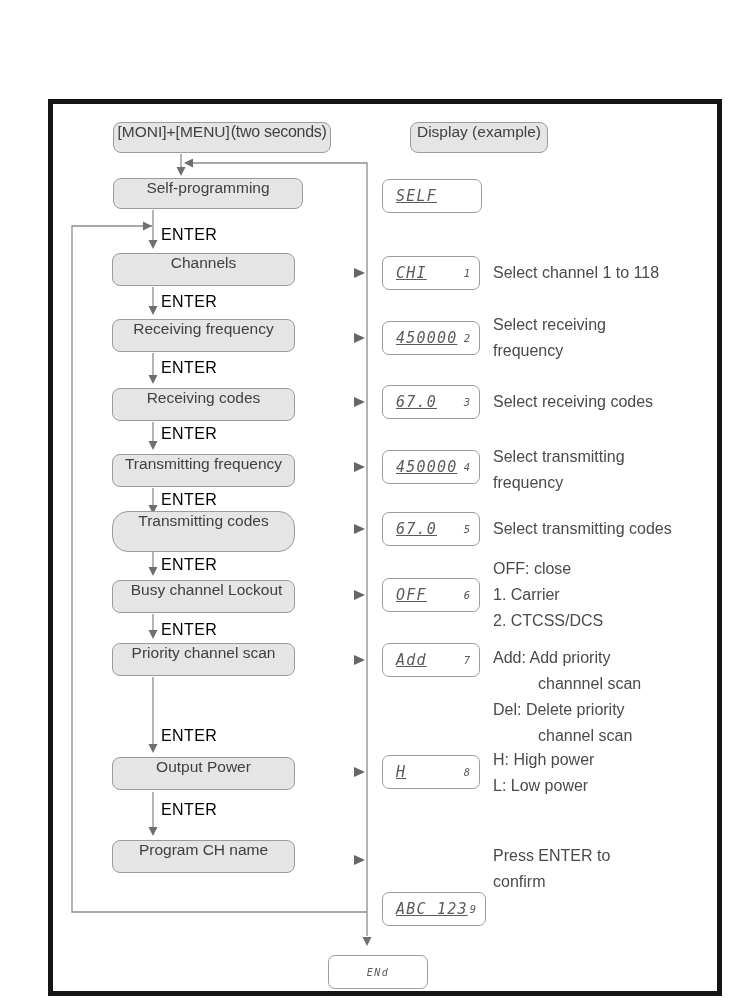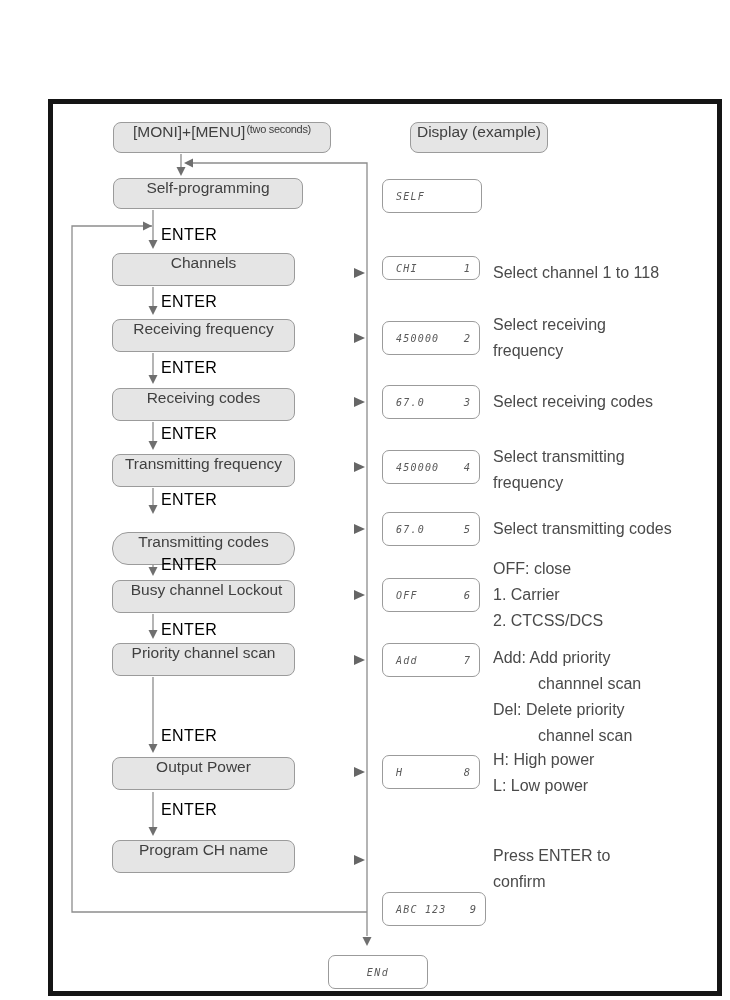--- a/index.html
+++ b/index.html
@@ -1,24 +1,24 @@
 <!DOCTYPE html>
 <html><head>
 <meta charset="utf-8">
 <style>
   html,body{margin:0;padding:0;width:730px;height:1000px;background:#ffffff;overflow:hidden;}
   body{position:relative;font-family:"Liberation Sans",sans-serif;}
   .frame{position:absolute;left:48px;top:99px;width:664px;height:887px;border:5px solid #151515;background:transparent;}
   svg.wires{position:absolute;left:0;top:0;}
   .node{position:absolute;box-sizing:border-box;border:1.5px solid #9b9b9b;border-radius:8px;background:#e5e5e5;
         display:flex;align-items:flex-start;justify-content:center;color:#404040;font-size:15.5px;white-space:nowrap;margin-left:25px;}
-  .node .sub{font-size:11px;letter-spacing:-0.3px;margin-left:1px;}
+  .node .sub{font-size:16px;letter-spacing:-0.3px;margin-left:1px;}
   .lcd{position:absolute;box-sizing:border-box;border:1.4px solid #9b9b9b;border-radius:7px;background:#ffffff;
        display:flex;align-items:center;color:#5a5a5a;font-family:"DejaVu Sans Mono",monospace;font-style:italic;}
-  .lcd-text{padding-left:13px;font-size:10px;letter-spacing:1.2px;}
+  .lcd-text{padding-left:13px;font-size:15px;letter-spacing:1.2px;text-decoration:underline;}
   .lcd-ind{position:absolute;right:9px;top:50%;transform:translateY(-50%);font-size:10.5px;}
   .desc{position:absolute;font-size:16px;color:#4a4a4a;white-space:nowrap;line-height:26px;}
   .enter{position:absolute;font-size:16px;color:#000000;letter-spacing:0.4px;white-space:nowrap;}
 </style>
 </head>
 <body>
 
 <div class="frame"></div>
 
 <svg class="wires" width="730" height="1000">
@@ -83,21 +83,21 @@
 </div>
 
 <div class="lcd" style="left:328px;top:955px;width:100px;height:34px;justify-content:center;">
   <span style="font-size:10px;letter-spacing:1.5px;">ENd</span>
 </div>
 
 <div class="enter" style="left: 161px; top: 226px;">ENTER</div>
 <div class="node" style="left: 87px; top: 253px; width: 183px; height: 33px;">
     <span>Channels</span>
   </div>
-<div class="lcd" style="left: 382px; top: 256px; width: 98px; height: 24px;">
+<div class="lcd" style="left: 382px; top: 256px; width: 98px; height: 34px;">
     <span class="lcd-text">CHI</span>
     <span class="lcd-ind">1</span>
   </div>
 <div class="desc" style="left: 493px; top: 260px;">Select channel 1 to 118</div>
 <div class="enter" style="left: 161px; top: 293px;">ENTER</div>
 <div class="node" style="left: 87px; top: 319px; width: 183px; height: 33px;">
     <span>Receiving frequency</span>
   </div>
 <div class="lcd" style="left: 382px; top: 321px; width: 98px; height: 34px;">
     <span class="lcd-text">450000</span>
@@ -118,21 +118,21 @@
 <div class="node" style="left: 87px; top: 454px; width: 183px; height: 33px;">
     <span>Transmitting frequency</span>
   </div>
 <div class="lcd" style="left: 382px; top: 450px; width: 98px; height: 34px;">
     <span class="lcd-text">450000</span>
     <span class="lcd-ind">4</span>
   </div>
 <div class="desc" style="left: 493px; top: 444px;">Select transmitting</div>
 <div class="desc" style="left: 493px; top: 470px;">frequency</div>
 <div class="enter" style="left: 161px; top: 491px;">ENTER</div>
-<div class="node" style="left: 87px; top: 532px; width: 183px; height: 33px; border-radius: 16px;">
+<div class="node" style="left: 87px; top: 511px; width: 183px; height: 41px; border-radius: 16px;">
     <span>Transmitting codes</span>
   </div>
 <div class="lcd" style="left: 382px; top: 512px; width: 98px; height: 34px;">
     <span class="lcd-text">67.0</span>
     <span class="lcd-ind">5</span>
   </div>
 <div class="desc" style="left: 493px; top: 516px;">Select transmitting codes</div>
 <div class="enter" style="left: 161px; top: 556px;">ENTER</div>
 <div class="node" style="left: 87px; top: 580px; width: 183px; height: 33px; padding-left: 6px;">
     <span>Busy channel Lockout</span>

